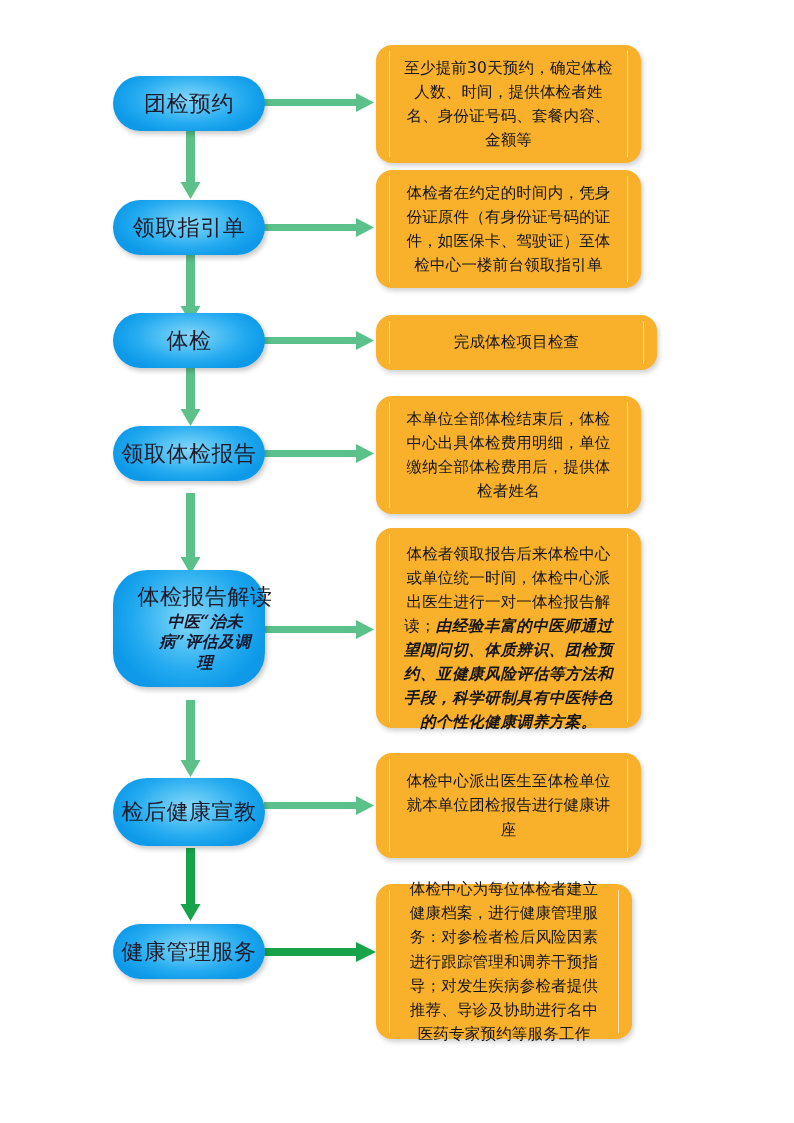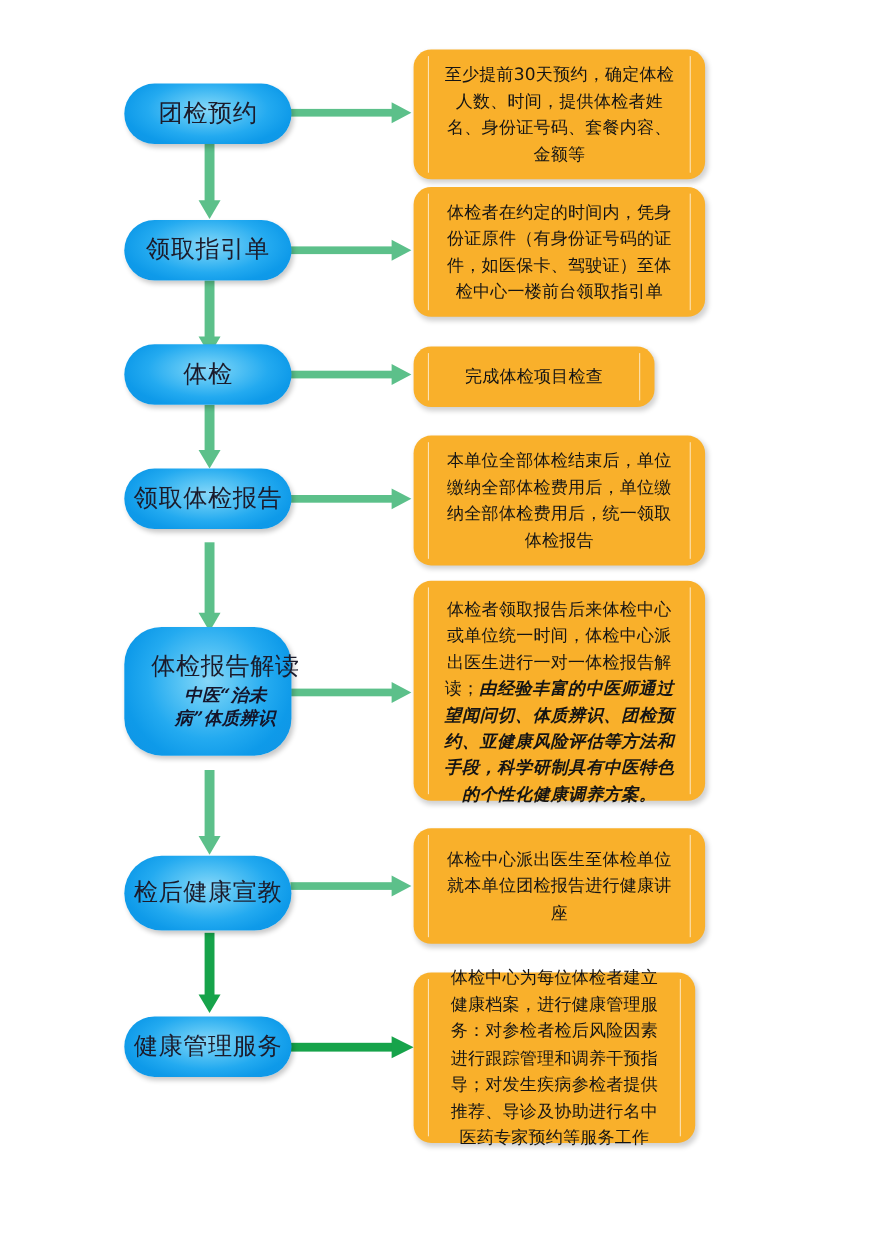--- a/index.html
+++ b/index.html
@@ -186,34 +186,34 @@
   <div class="node pill" style="left:113px; top:200px; width:152px; height:55px;">
     <div class="node-title">领取指引单</div>
   </div>
   <div class="box" style="left:376px; top:170px; width:265px; height:118px;">
     <div class="box-text">体检者在约定的时间内，凭身份证原件（有身份证号码的证件，如医保卡、驾驶证）至体检中心一楼前台领取指引单</div>
   </div>
 
   <div class="node pill" style="left:113px; top:313px; width:152px; height:55px;">
     <div class="node-title">体检</div>
   </div>
-  <div class="box" style="left:376px; top:315px; width:219px; height:55px;">
+  <div class="box" style="left:376px; top:315px; width:281px; height:55px;">
     <div class="box-text">完成体检项目检查</div>
   </div>
 
   <div class="node pill" style="left:113px; top:426px; width:152px; height:55px;">
     <div class="node-title">领取体检报告</div>
   </div>
   <div class="box" style="left:376px; top:396px; width:265px; height:118px;">
-    <div class="box-text">本单位全部体检结束后，单位缴纳全部体检费用后，单位缴纳全部体检费用后，统一领取体检报告</div>
+    <div class="box-text">本单位全部体检结束后，体检中心出具体检费用明细，单位缴纳全部体检费用后，提供体检者姓名</div>
   </div>
 
   <div class="node rrect" style="left:113px; top:570px; width:152px; height:117px;">
     <div class="node-title">体检报告解读</div>
-    <div class="node-sub">中医“治未病”体质辨识</div>
+    <div class="node-sub">中医“治未病”评估及调理</div>
   </div>
   <div class="box" style="left:376px; top:528px; width:265px; height:200px; align-items:flex-start; padding-top:14px;">
     <div class="box-text">
       <span>体检者领取报告后来体检中心或单位统一时间，体检中心派出医生进行一对一体检报告解读；</span><span class="script">由经验丰富的中医师通过望闻问切、体质辨识、团检预约、亚健康风险评估等方法和手段，科学研制具有中医特色的个性化健康调养方案。</span>
     </div>
   </div>
 
   <div class="node pill" style="left:113px; top:778px; width:152px; height:68px;">
     <div class="node-title">检后健康宣教</div>
   </div>

